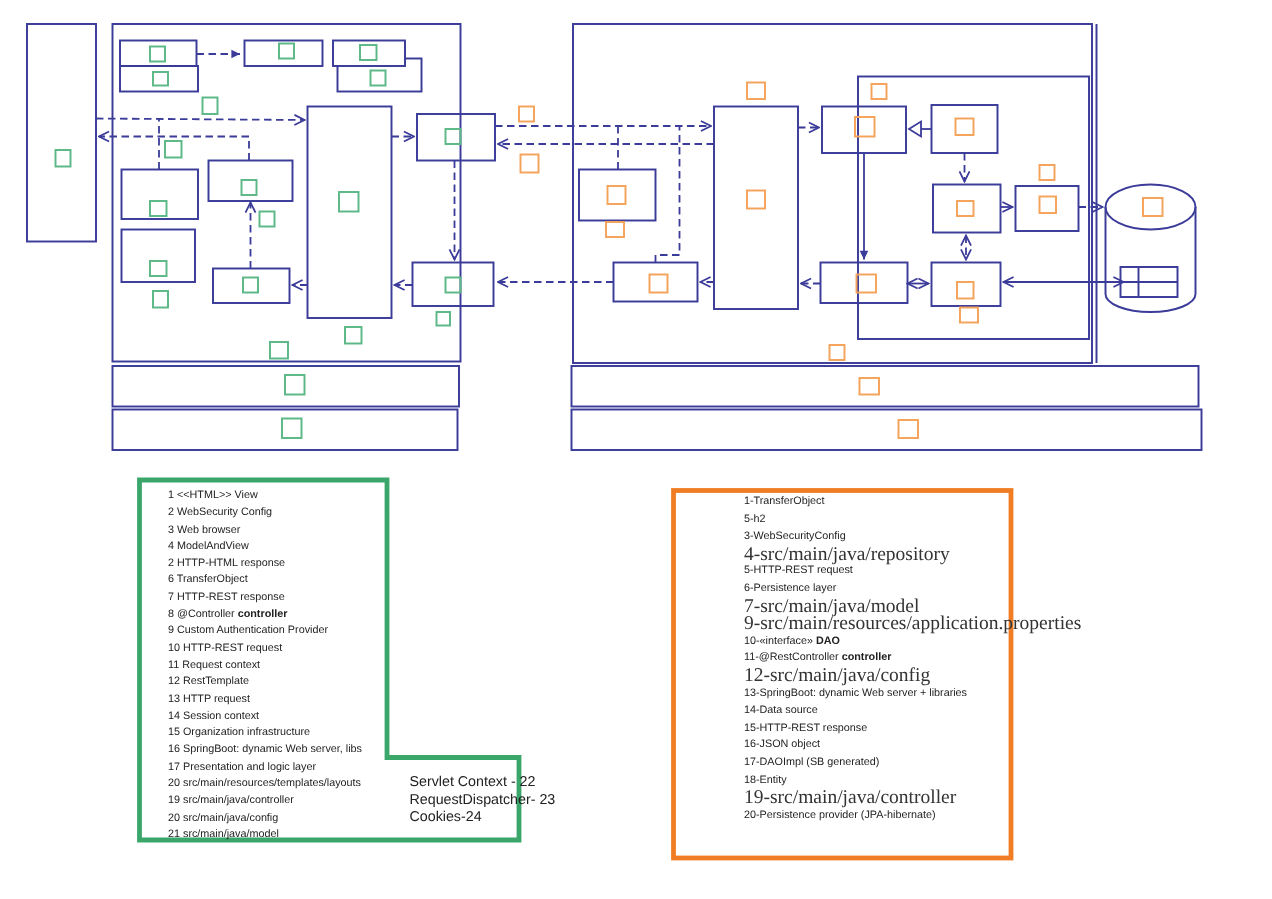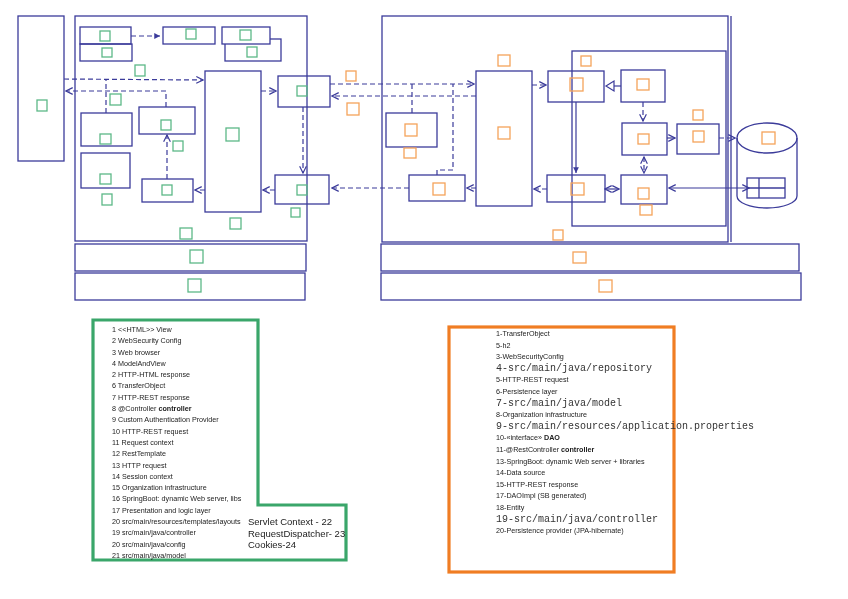--- a/index.html
+++ b/index.html
@@ -1,24 +1,24 @@
 <!DOCTYPE html>
 <html><head>
   <meta charset="utf-8">
   <style>
     html, body { margin: 0; padding: 0; background: #ffffff; }
     body { width: 848px; height: 599px; position: relative; overflow: hidden; font-family: "Liberation Sans", sans-serif; }
     #diagram { position: absolute; left: 0; top: 0; width: 848px; height: 310px; }
     .legend-line { font-size: 7.2px; line-height: 11.3px; color: #222; white-space: nowrap; }
     .legend-line.bold { font-weight: normal; }
-    .legend-line.mono { font-family: Liberation Mono, monospace; font-size: 10px; color: #333; }
+    .legend-line.mono { font-family: Liberation Serif, serif; font-size: 13px; color: #333; }
     #legend-green-lines { position: absolute; left: 112px; top: 324px; }
     #legend-orange-lines { position: absolute; left: 496px; top: 328px; }
     #legend-orange-lines .legend-line { line-height: 11.6px; }
-    #extra-note { position: absolute; left: 248px; top: 516px; font-size: 9.5px; line-height: 11.5px; color: #222; }
+    #extra-note { position: absolute; left: 273px; top: 516px; font-size: 9.5px; line-height: 11.5px; color: #222; }
     .note-line { white-space: nowrap; }
   </style>
 </head>
 <body>
 
 <svg id="diagram" width="848" height="310" viewBox="0 0 848 310" xmlns="http://www.w3.org/2000/svg">
   <defs>
     <marker id="arr" viewBox="0 0 10 10" refX="9" refY="5" markerWidth="7" markerHeight="7" orient="auto-start-reverse">
       <path d="M1,1 L9,5 L1,9" fill="none" stroke="#3b3b9a" stroke-width="1.4"></path>
     </marker>
@@ -191,24 +191,25 @@
     <div class="note-line">Cookies-24</div>
   </div>
 <div id="legend-orange-lines">
     <div class="legend-line"><span>1-TransferObject</span></div>
     <div class="legend-line"><span>5-h2</span></div>
     <div class="legend-line bold"><span>3-WebSecurityConfig</span></div>
     <div class="legend-line mono"><span>4-src/main/java/repository</span></div>
     <div class="legend-line"><span>5-HTTP-REST request</span></div>
     <div class="legend-line bold"><span>6-Persistence layer</span></div>
     <div class="legend-line mono"><span>7-src/main/java/model</span></div>
-    <div class="legend-line bold"><span>8-Organization infrastructure</span></div>
     <div class="legend-line mono"><span>9-src/main/resources/application.properties</span></div>
     <div class="legend-line"><span>10-«interface» </span><b>DAO</b></div>
     <div class="legend-line"><span>11-@RestController </span><b>controller</b></div>
+    <div class="legend-line mono"><span>12-src/main/java/config</span></div>
     <div class="legend-line bold"><span>13-SpringBoot: dynamic Web server + libraries</span></div>
     <div class="legend-line"><span>14-Data source</span></div>
     <div class="legend-line"><span>15-HTTP-REST response</span></div>
+    <div class="legend-line"><span>16-JSON object</span></div>
     <div class="legend-line"><span>17-DAOImpl (SB generated)</span></div>
     <div class="legend-line bold"><span>18-Entity</span></div>
     <div class="legend-line mono"><span>19-src/main/java/controller</span></div>
     <div class="legend-line"><span>20-Persistence provider (JPA-hibernate)</span></div>
   </div>
 
 </body></html>

